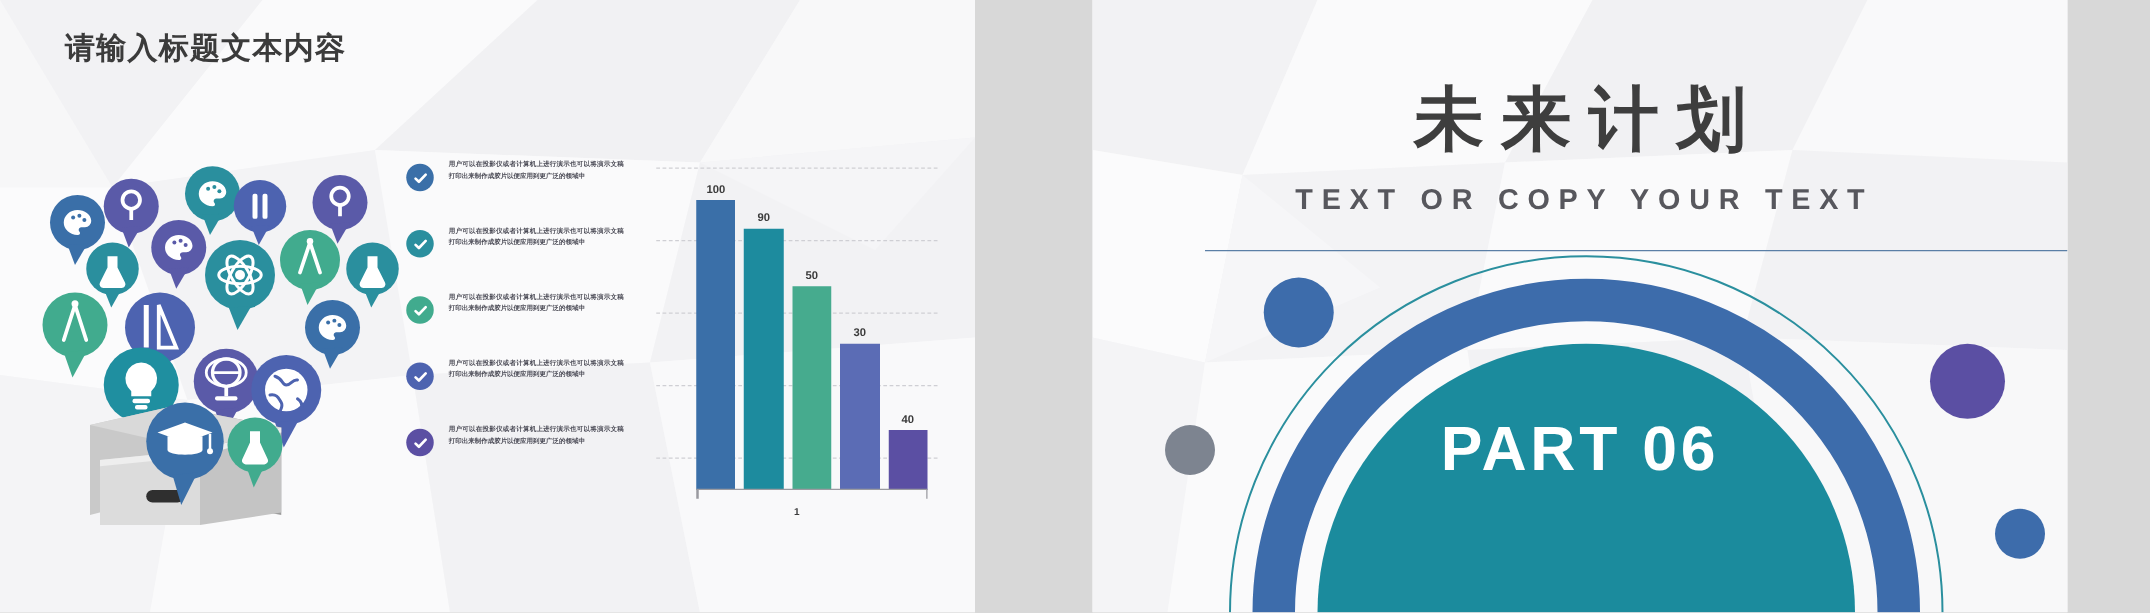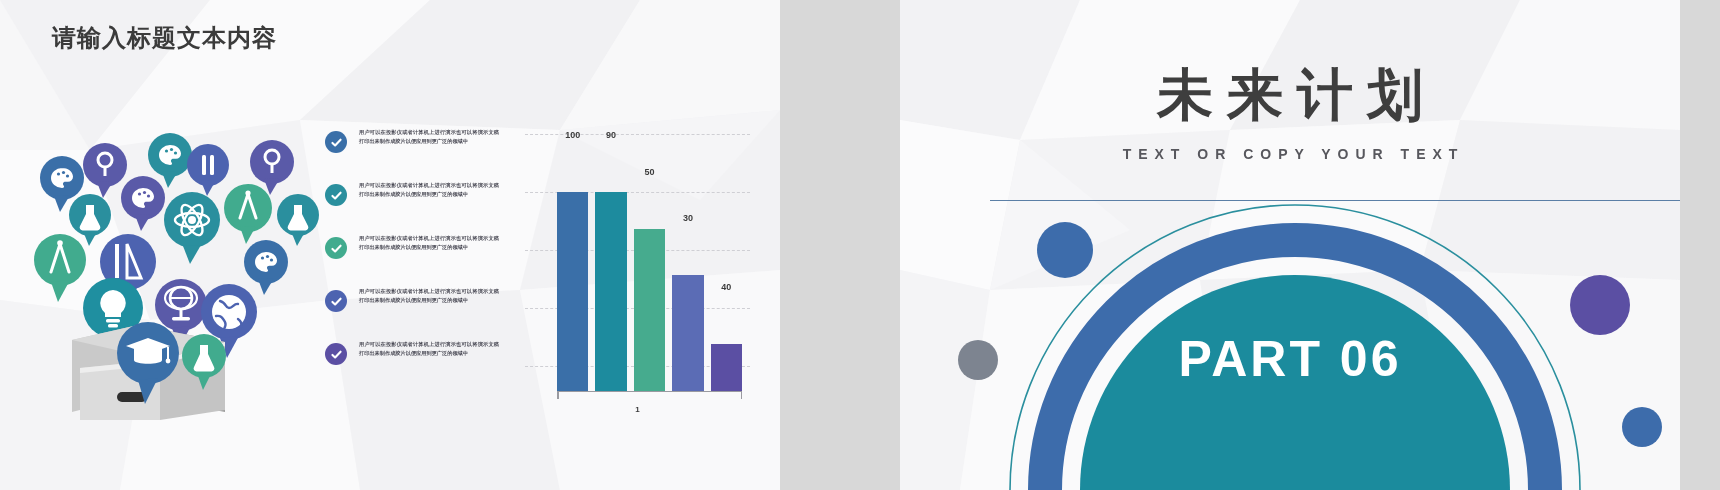--- a/index.html
+++ b/index.html
@@ -34,39 +34,39 @@
                  color:#4a4a55; font-weight:bold; text-align:justify;
                  width:140px; }
 
   
   .chart { position:absolute; left:525px; top:120px; width:225px; height:310px; }
   .grid-line { position:absolute; left:0; right:0; height:0;
                border-top:1px dashed #cfcfd4; }
   .plot { position:absolute; left:32px; right:8px; bottom:38px; top:10px;
           display:flex; align-items:flex-end; justify-content:space-between; }
   .bar-wrap { position:relative; width:17%; display:flex; flex-direction:column;
-              justify-content:flex-end; align-items:center; height:100%;gap:48px; }
+              justify-content:flex-end; align-items:center; height:100%; }
   .bar-val { font-size:9px; font-weight:bold; color:#3c3c3c; margin-bottom:4px; }
   .bar { width:100%; }
   .axis-x { position:absolute; left:32px; right:8px; bottom:38px;
             border-top:1.5px solid #9a9aa0; }
   .axis-tick { position:absolute; bottom:31px; width:1.5px; height:7px;
                background:#9a9aa0; }
   .x-label { position:absolute; bottom:16px; left:0; right:0; text-align:center;
              font-size:8px; font-weight:bold; color:#3c3c3c; }
 
   
   .slide-right { position:relative; width:780px; height:490px; overflow:hidden;
-                 background:#f6f6f7; margin-left:120px; }
+                 background:#f6f6f7; margin-left:94px; }
 
   .r-title { position:absolute; width:100%; top:58px; text-align:center;
              font-size:56px; font-weight:bold; color:#3e3e3e;
              letter-spacing:14px; text-indent:14px; }
   .r-sub { position:absolute; width:100%; top:146px; text-align:center;
-           font-size:14px; font-weight:bold; color:#57575d;
+           font-size:23px; font-weight:bold; color:#57575d;
            letter-spacing:7px; text-indent:7px; }
   .r-divider { position:absolute; left:90px; right:0px; top:200px; height:0;
                border-top:1.5px solid #5b7fa6; }
 
   .circle-art { position:absolute; left:0; top:195px; width:780px; height:295px; }
   .circle-art svg { width:100%; height:100%; overflow:visible; }
 
   .part-label { position:absolute; width:100%; top:330px; text-align:center;
                 font-size:50px; font-weight:bold; color:#ffffff;
                 letter-spacing:3px; z-index:5; }

